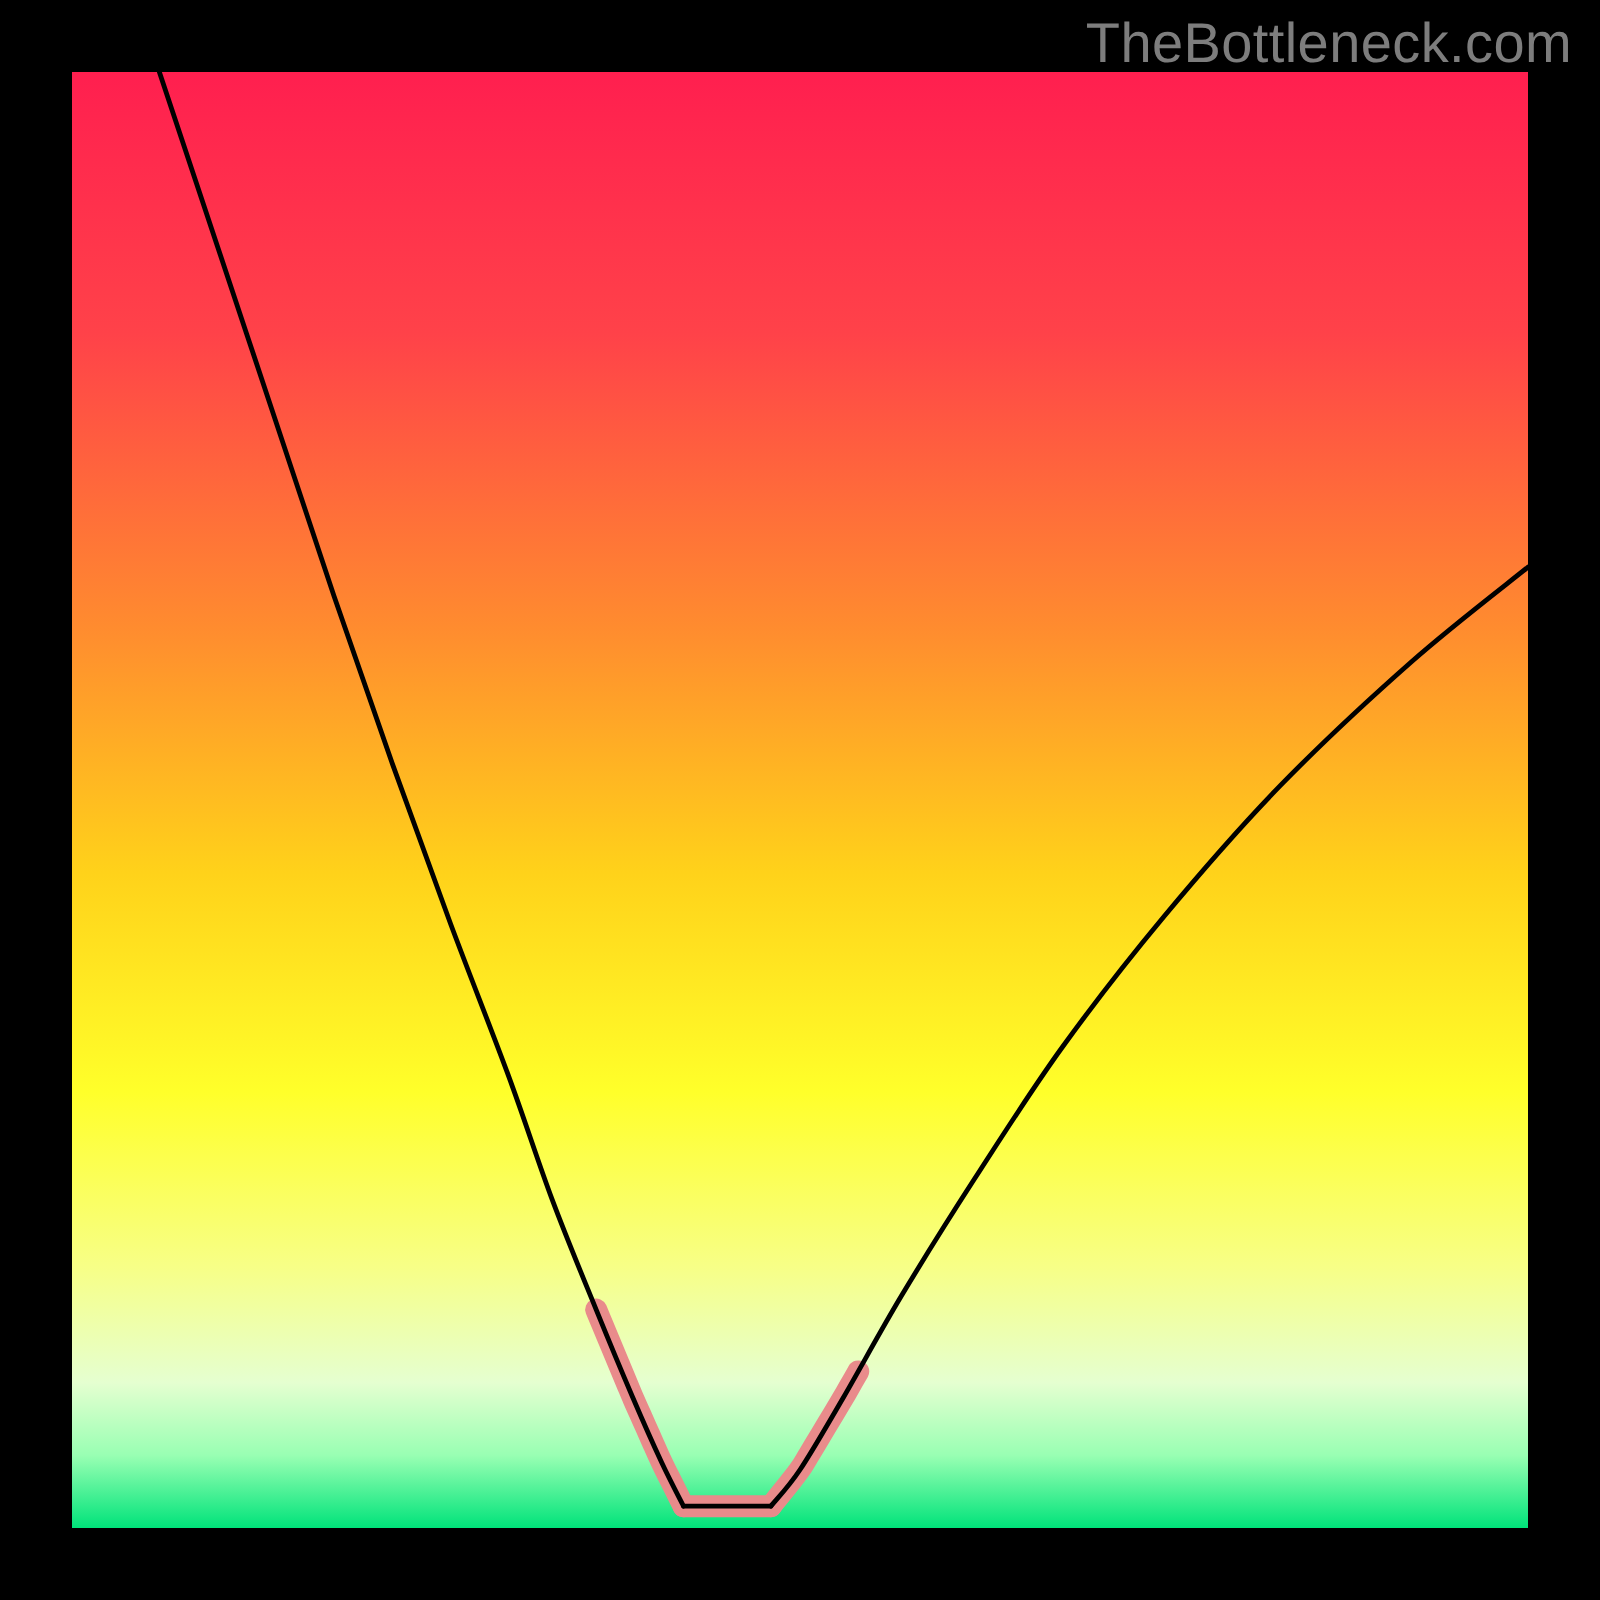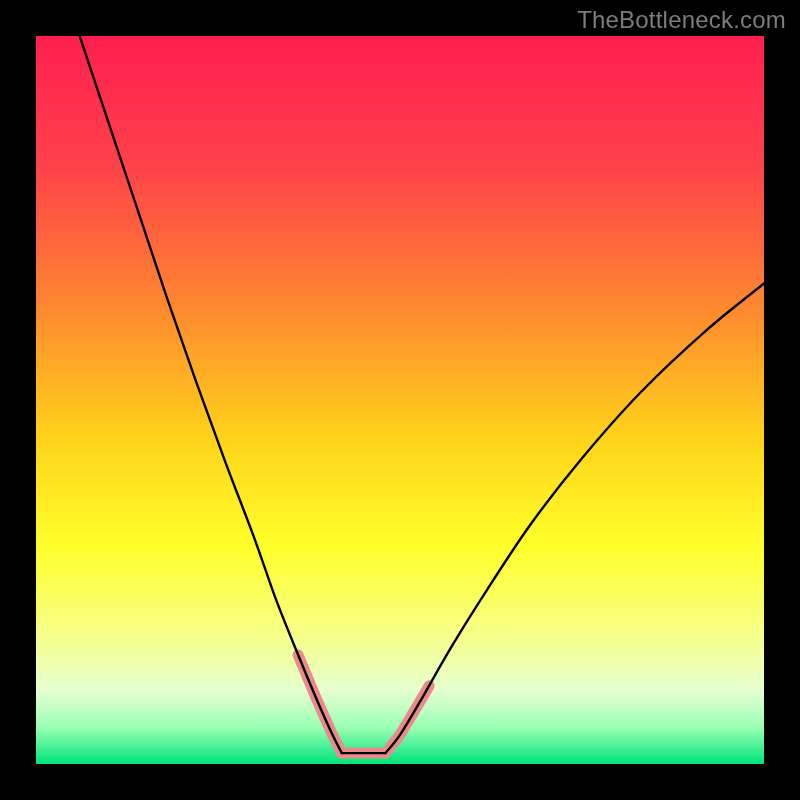--- a/index.html
+++ b/index.html
@@ -32,21 +32,21 @@
     top: 0;
     left: 0;
     width: 100%;
     height: 100%;
   }
   .watermark {
     position: absolute;
     top: 6px;
     right: 14px;
     color: #7d7d7d;
-    font-size: 24px;
+    font-size: 28px;
     font-weight: 500;
     letter-spacing: 0.2px;
     user-select: none;
   }
   svg.curves {
     position: absolute;
     top: 0;
     left: 0;
     width: 100%;
     height: 100%;

